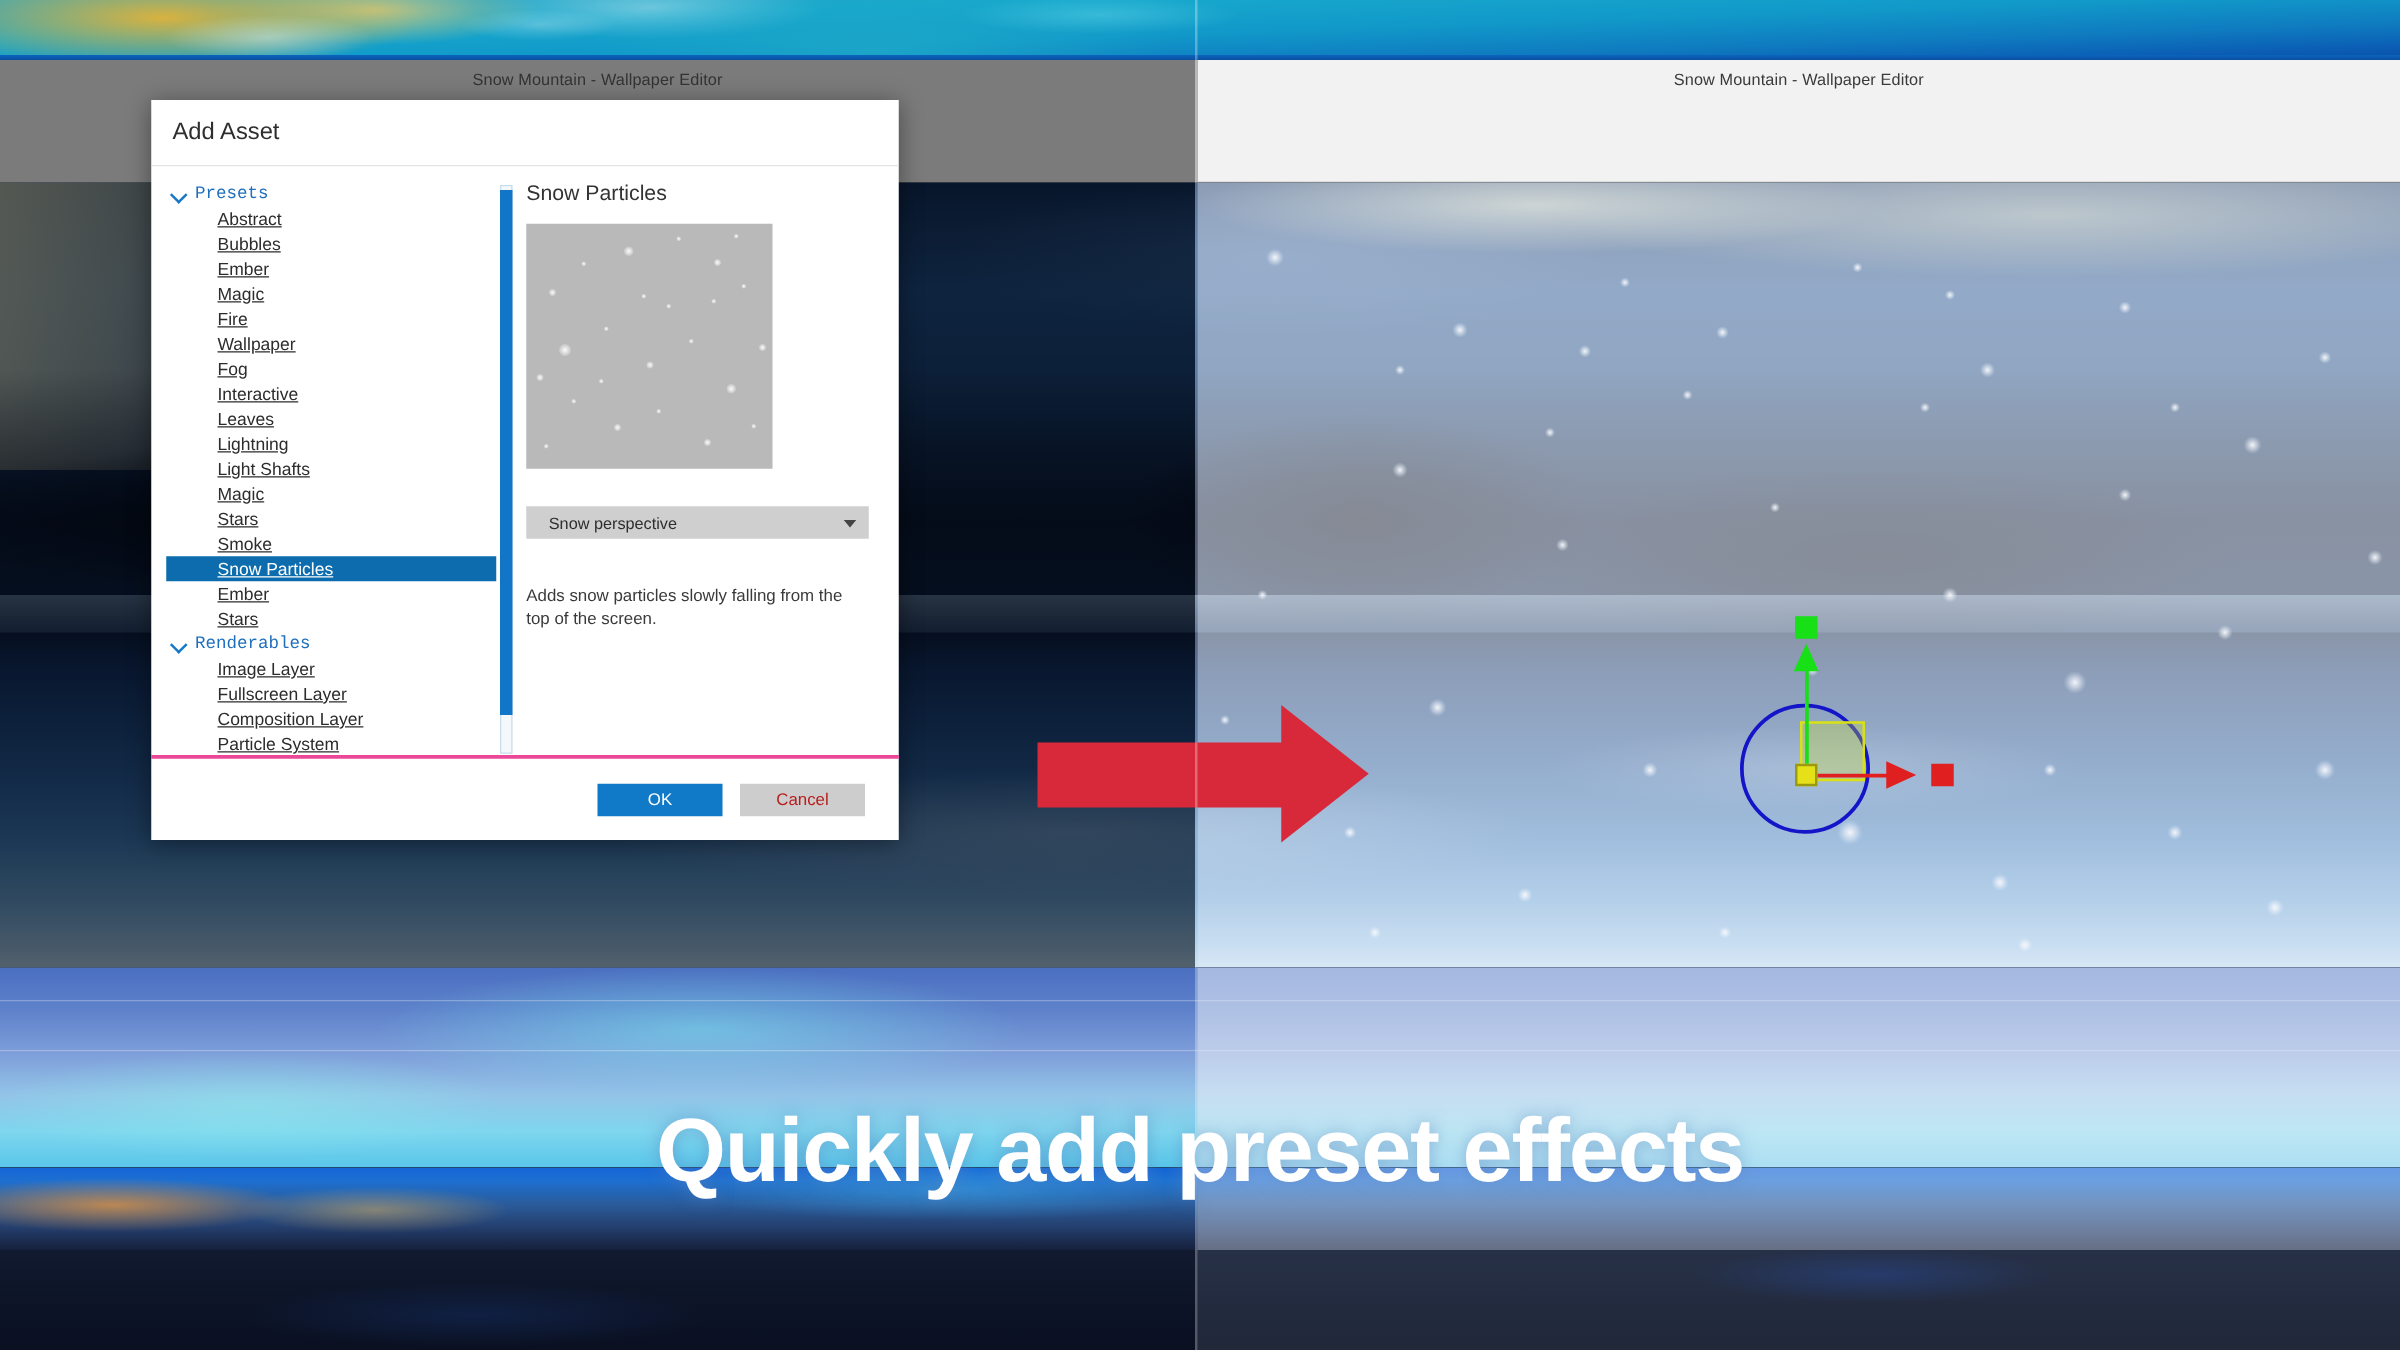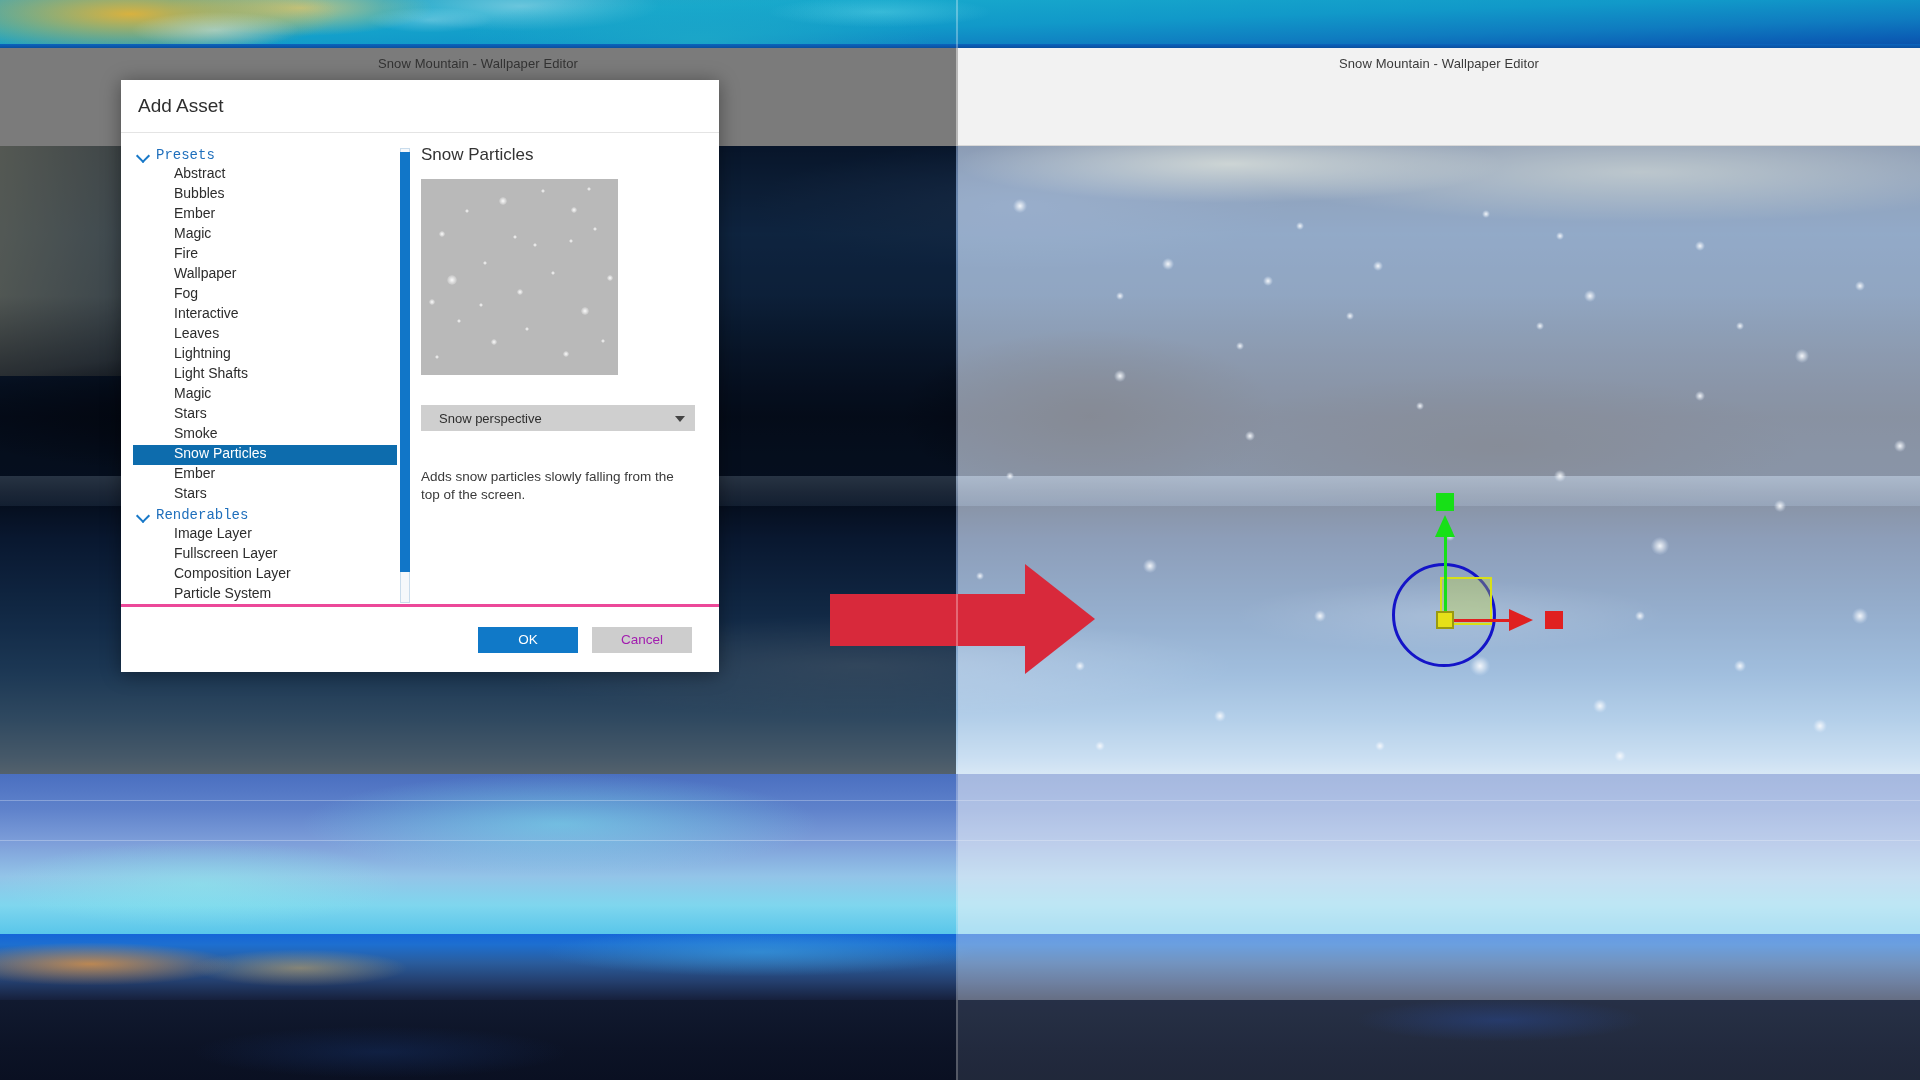--- a/index.html
+++ b/index.html
@@ -206,22 +206,22 @@
   }
   .caret { width: 12px; height: 12px; position: relative; flex: 0 0 12px; }
   .caret::after {
     content: ""; position: absolute; left: 1px; top: 2px;
     width: 8px; height: 8px;
     border-right: 2px solid #1878c8; border-bottom: 2px solid #1878c8;
     transform: rotate(45deg);
   }
   .group-label { font-size: 14px; color: #1f6fbc; font-family: Liberation Mono, monospace; }
   .tree-item {
-    height: 20px; padding-left: 41px; display: flex; 
-    font-size: 14px; color: #2c2c2c; cursor: default; width: 268px;
+    height: 20px; padding-left: 41px; display: flex; align-items: center;
+    font-size: 14px; color: #2c2c2c; cursor: default; width: 268px; text-decoration: underline;
   }
   .tree-item.selected { background: #0d6cad; color: #ffffff; }
 
   .tree-scroll-wrap {
     position: absolute; left: 400px; top: 148px; width: 10px; height: 455px;
     z-index: 41;
   }
   .tree-scroll-track {
     position: absolute; inset: 0; background: #f5f8fb; border: 1px solid #c9dcec;
   }
@@ -261,21 +261,21 @@
     height: 68px; border-top: 3px solid #ec4899;
     display: flex; align-items: center; justify-content: flex-end;
     gap: 14px; padding-right: 27px;
   }
   .btn {
     width: 100px; height: 26px; font-size: 13.5px;
     display: flex; align-items: center; justify-content: center;
     border: none; cursor: pointer;
   }
   .btn-ok { background: #1079c8; color: #ffffff; }
-  .btn-cancel { background: #cdcdcd; color: #a21caf; }
+  .btn-cancel { background: #cdcdcd; color: #b91c1c; }
 
   
   .caption {
     position: absolute; left: 0; top: 880px; width: 1920px;
     text-align: center; z-index: 28;
     font-size: 72px; font-weight: bold; color: #ffffff;
     letter-spacing: -1px;
     text-shadow: 0 0 14px rgba(90,130,190,.55);
   }
 </style>
@@ -378,20 +378,21 @@
     <div class="dark-wall"></div>
     <div class="wash-right" style="background:rgba(235,240,250,.38);"></div>
   </div>
 
   <div class="band band-bottom">
     <div class="wash-right" style="background:rgba(200,215,240,.12);"></div>
   </div>
 
   <div class="split-line"></div>
 
+  <div class="caption">Quickly add preset effects</div>
 
   <div class="dialog">
 
     <div class="dlg-titlebar">
       <div class="dlg-title">Add Asset</div>
     </div>
 
     <div class="dlg-body">
 
       <div class="tree-pane" id="tree-pane">

